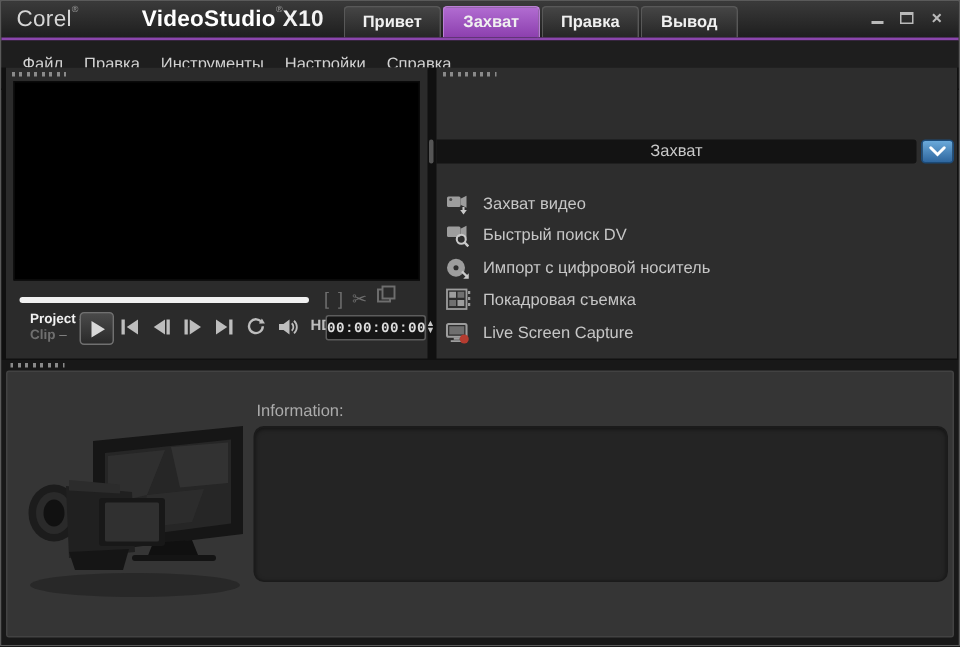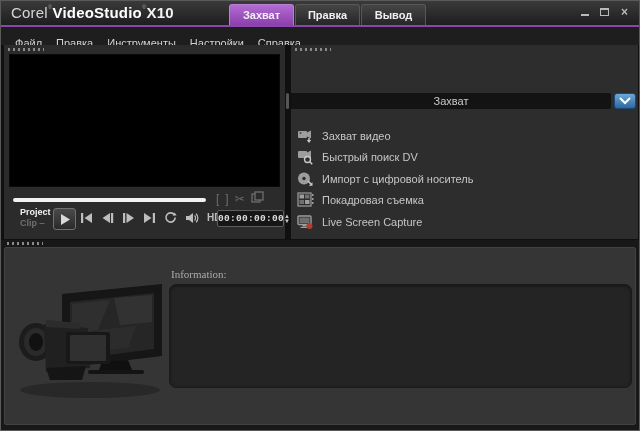--- a/index.html
+++ b/index.html
@@ -7,21 +7,21 @@
               font-family:"Liberation Sans", sans-serif; }
   .window { position:absolute; left:0; top:0; width:640px; height:431px;
             background:#141414; border:1px solid #5a5a5a; outline:1px solid #000; }
 
   
   .titlebar { position:absolute; left:0; top:0; width:638px; height:24px;
               background:linear-gradient(#3a3a3a,#1e1e1e); }
   .accent-line { position:absolute; left:0; top:24px; width:638px; height:2px; background:#8b46ad; }
   .logo { position:absolute; left:10px; top:3px; font-size:15px; color:#e8e8e8; letter-spacing:.2px; }
   .logo .corel { font-weight:400; color:#d6d6d6;margin-top:44px; }
-  .logo .product { font-weight:700; color:#ffffff; }
+  .logo .product { font-weight:700; color:#ffffff;margin-left:42px; }
   .logo .ver { font-weight:700; color:#f2f2f2; }
   .logo sup { font-size:6px; color:#9a9a9a; vertical-align:top; }
 
   .tabs { position:absolute; left:228px; top:3px; height:21px; display:flex; gap:1px; }
   .tab { width:65px; height:21px; display:flex; align-items:center; justify-content:center;
          font-size:11px; font-weight:700; color:#f0f0f0;
          background:linear-gradient(#454545,#262626); border:1px solid #585858; border-bottom:none;
          border-radius:3px 3px 0 0; cursor:default; }
   .tab.active { background:linear-gradient(#b16cd1,#8c3fae); border-color:#bb7fd6; }
 
@@ -88,36 +88,37 @@
                   display:flex; align-items:center; justify-content:center; }
   .cap-list { position:absolute; left:6px; top:80px; width:335px; }
   .cap-item { height:21.5px; display:flex; align-items:center; gap:8px; cursor:default; }
   .cap-item .ic { width:17px; height:16px; flex:0 0 17px; display:flex; align-items:center; justify-content:center; }
   .cap-item .lbl { font-size:11px; color:#c6c6c6; }
 
   
   .bottom-region { position:absolute; left:0; top:239px; width:638px; height:190px; background:#181818; }
   .bottom-region .grip { position:absolute; left:6px; top:2px; }
   .bottom-panel { position:absolute; left:3px; top:7px; width:632px; height:178px; background:#353535;
-                  border:1px solid #424242; border-radius:2px;font-family:Liberation Serif, serif; }
+                  border:1px solid #424242; border-radius:2px; }
   .illustration { position:absolute; left:5px; top:28px; }
   .info-label { position:absolute; left:166px; top:20px; font-size:11px; color:#ababab; }
   .info-box { position:absolute; left:164px; top:36px; width:463px; height:104px; background:#242424;
               border:1px solid #1b1b1b; border-radius:7px; box-shadow:inset 0 1px 3px rgba(0,0,0,.5); }
 </style>
 </head>
 <body>
 
 <div class="window">
 
   <div class="titlebar">
     <div class="logo">
       <span class="corel">Corel</span><sup>®</sup><span class="product">VideoStudio</span><sup>®</sup><span class="ver">X10</span>
     </div>
     <div class="tabs">
+      <div class="tab">Привет</div>
       <div class="tab active">Захват</div>
       <div class="tab">Правка</div>
       <div class="tab">Вывод</div>
     </div>
     <div class="winbtns">
       <div class="winbtn">
           <span class="min-glyph"></span>
         </div>
       <div class="winbtn">
           <span class="max-glyph"></span>

